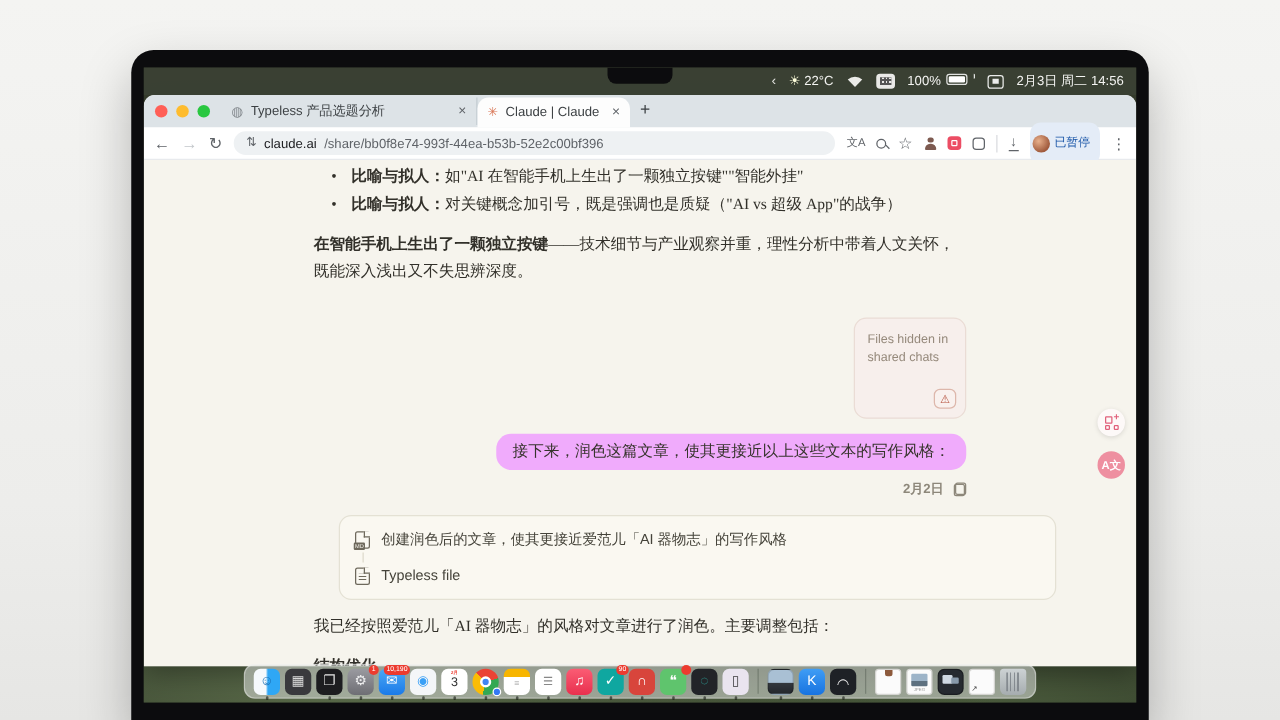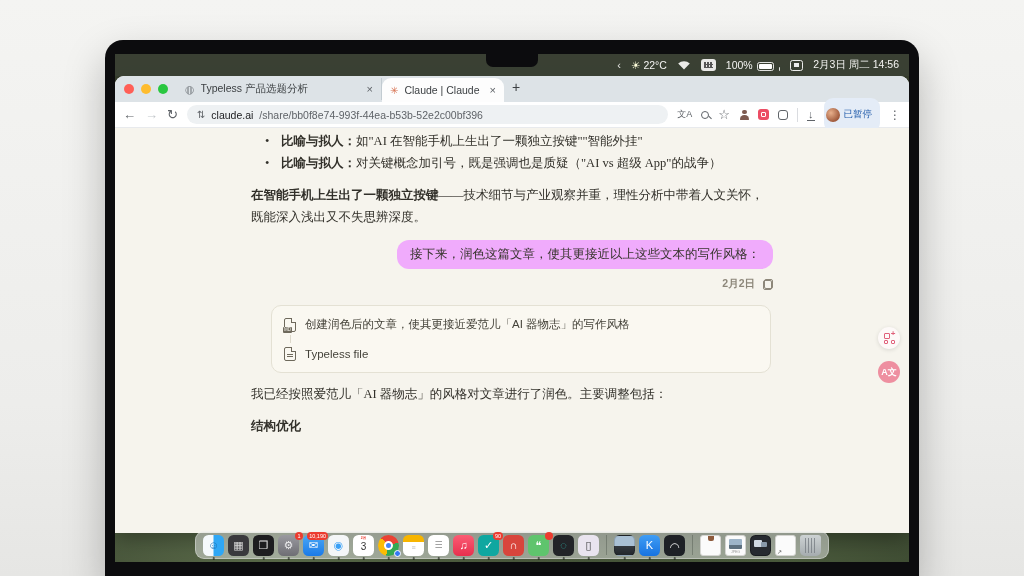--- a/index.html
+++ b/index.html
@@ -27,21 +27,21 @@
   .mb-item { white-space:nowrap; }
   .mb-right { margin-left:auto; display:flex; align-items:center; gap:10px; }
   .mb-chev { opacity:.9; font-size:11px; }
   .mb-weather { display:flex; align-items:center; gap:3px; }
   .sun { color:#ffd;}
   .wifi svg, .mb-ic svg { display:block; }
   .inputsrc { width:15px; height:12px; background:#e9e9e7; border-radius:3px; display:flex; align-items:center; justify-content:center; }
   .inputsrc i { width:9px; height:6px; background:
       repeating-linear-gradient(90deg,#555 0 1.5px,transparent 1.5px 3px),
       repeating-linear-gradient(0deg,#555 0 1.5px,transparent 1.5px 3px); display:block; }
-  .battery { display:flex; align-items:flex-end; gap:4px; }
+  .battery { display:flex; align-items:flex-start; gap:4px; }
   .batt-body { width:17px; height:9px; border:1px solid rgba(255,255,255,.85); border-radius:2.5px; padding:1px; position:relative; }
   .batt-body i { display:block; height:100%; width:100%; background:#fff; border-radius:1px; }
   .batt-nub { width:1.5px; height:4px; background:rgba(255,255,255,.85); border-radius:0 1px 1px 0; margin-left:1px; }
   .dispic { width:13px; height:11px; border:1.3px solid rgba(255,255,255,.9); border-radius:2.5px; display:flex; align-items:center; justify-content:center; }
   .dispic i { width:5px; height:4px; background:rgba(255,255,255,.9); display:block; }
 
   
   .browser { position:absolute; left:0; top:22px; width:100%; height:457px; border-radius:9px 9px 0 0; overflow:hidden; z-index:20;
              box-shadow:0 6px 22px rgba(0,0,0,.35); background:#fff; }
   .tabstrip { height:26px; background:#dde3e7; display:flex; align-items:flex-end; padding-left:9px; }
@@ -97,21 +97,21 @@
 
   .bubble-row { display:flex; justify-content:flex-end; margin-top:12px; }
   .bubble { background:#f0abfc; border-radius:12px; padding:7px 13px; font-family:"Liberation Sans","DejaVu Sans",sans-serif;
             font-size:12.5px; color:#36342c; line-height:15px; }
   .date-row { display:flex; justify-content:flex-end; align-items:center; gap:8px; margin-top:8px;
               font-family:"Liberation Sans","DejaVu Sans",sans-serif; font-size:10.5px; color:#8d877a;font-weight:bold; }
   .copy-ic { width:10px; height:11px; position:relative; display:inline-block; }
   .copy-ic::before { content:""; position:absolute; left:0; bottom:0; width:7px; height:8px; border:1.1px solid #8d877a; border-radius:2px; background:#f6f4ed;}
   .copy-ic::after { content:""; position:absolute; right:0; top:0; width:7px; height:8px; border:1.1px solid #8d877a; border-radius:2px; }
 
-  .tool-card { margin:14px 0 0 20px; width:500px; border:1px solid #e4e1d4; background:#faf8f1; border-radius:10px;
+  .tool-card { margin:14px 0 0 20px; width:574px; border:1px solid #e4e1d4; background:#faf8f1; border-radius:10px;
                padding:8px 12px; font-family:"Liberation Sans","DejaVu Sans",sans-serif; }
   .tool-row { display:flex; align-items:center; gap:9px; font-size:11.5px; color:#45433a; height:21px; }
   .tool-connector { width:1px; height:8px; background:#ddd9cb; margin-left:6px; }
   .doc-ic { width:12px; height:14px; border:1.2px solid #6e695c; border-radius:2px; position:relative; flex:none; }
   .doc-ic::after { content:""; position:absolute; right:-1px; top:-1px; width:4px; height:4px; background:#faf8f1; border-left:1.2px solid #6e695c; border-bottom:1.2px solid #6e695c; }
   .doc-md::before { content:"MD"; position:absolute; left:-2px; bottom:-2px; background:#6e695c; color:#faf8f1; font-size:4.5px; padding:0 1px; border-radius:1px; line-height:5.5px;}
   .doc-lines::before { content:""; position:absolute; left:2px; top:4px; width:6px; height:5px;
       background:repeating-linear-gradient(0deg,#6e695c 0 1px,transparent 1px 2.5px); }
 
   .c-heading { font-size:12.5px; font-weight:bold; margin-top:10px; line-height:22px; }
@@ -247,20 +247,26 @@
       </div>
 
       <div class="content">
         <div class="column">
           <ul class="c-bullets">
             <li><b>比喻与拟人：</b><span>如"AI 在智能手机上生出了一颗独立按键""智能外挂"</span></li>
             <li><b>比喻与拟人：</b><span>对关键概念加引号，既是强调也是质疑（"AI vs 超级 App"的战争）</span></li>
           </ul>
           <p class="c-para"><b>在智能手机上生出了一颗独立按键</b><span>——技术细节与产业观察并重，理性分析中带着人文关怀，既能深入浅出又不失思辨深度。</span></p>
 
+          <div class="files-card">
+            <span>Files hidden in shared chats</span>
+            <span class="warn-chip">
+                <span>⚠</span>
+              </span>
+          </div>
 
           <div class="bubble-row">
             <div class="bubble">接下来，润色这篇文章，使其更接近以上这些文本的写作风格：</div>
           </div>
           <div class="date-row">
             <span>2月2日</span>
             <span class="copy-ic"></span>
           </div>
 
           <div class="tool-card">

